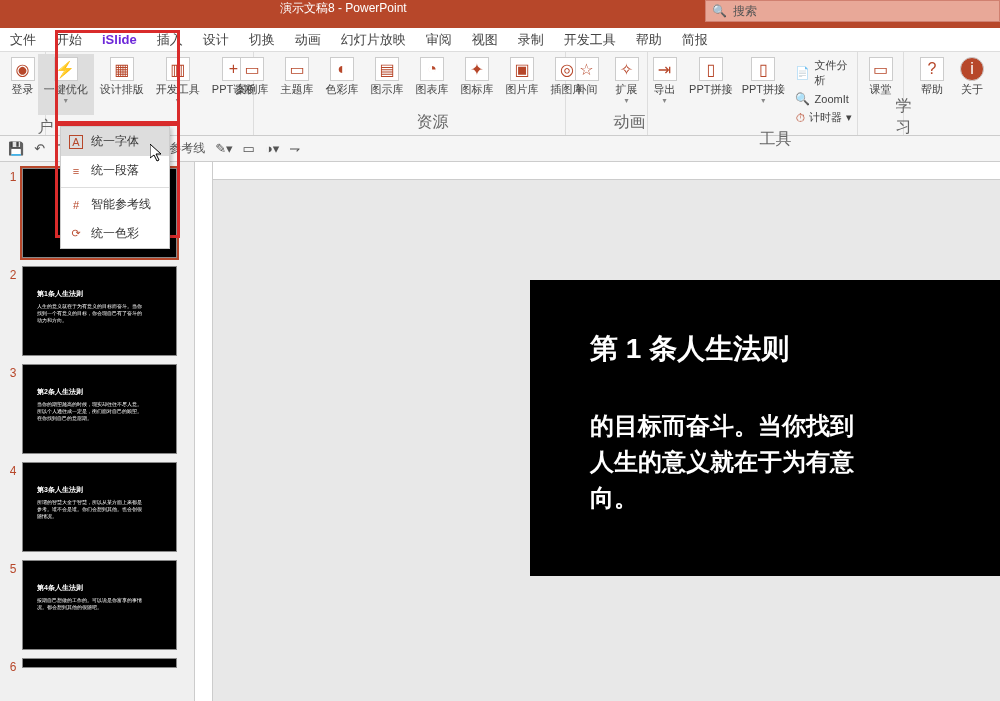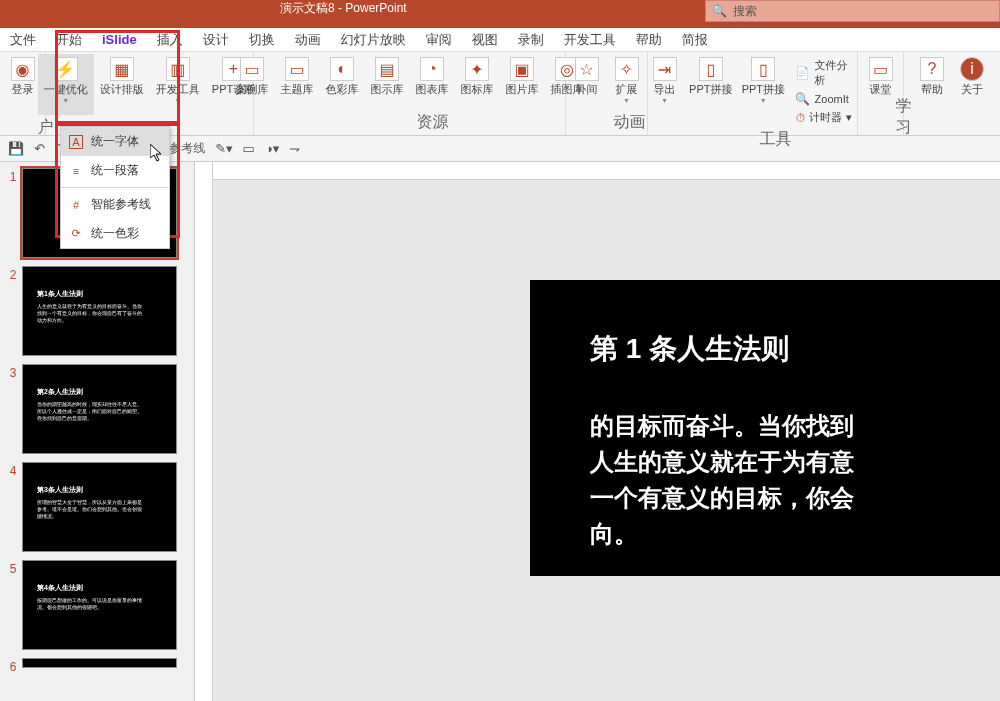--- a/index.html
+++ b/index.html
@@ -293,21 +293,20 @@
   <div class="ruler-v"></div>
 
   <div class="editarea">
     <div class="ruler-h"></div>
     <div class="canvas-wrap">
       <div class="slide-canvas">
         <div class="s-title">第 1 条人生法则</div>
         <div class="s-body">
           <div>的目标而奋斗。当你找到</div>
           <div>人生的意义就在于为有意</div>
-          <div>一个有意义的目标，你会</div>
           <div>向。</div>
         </div>
       </div>
     </div>
   </div>
 </div>
 
 <div class="highlight-box hbox1"></div>
 <div class="highlight-box hbox2"></div>
 

